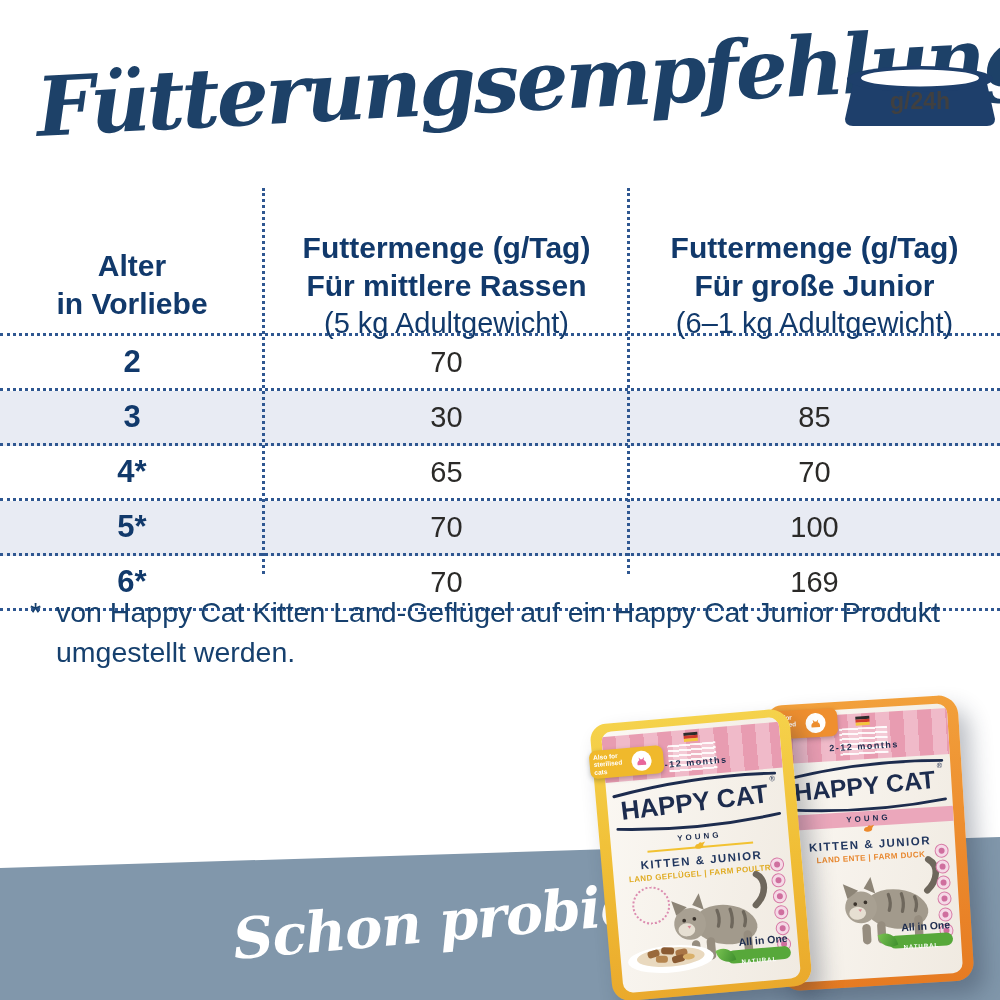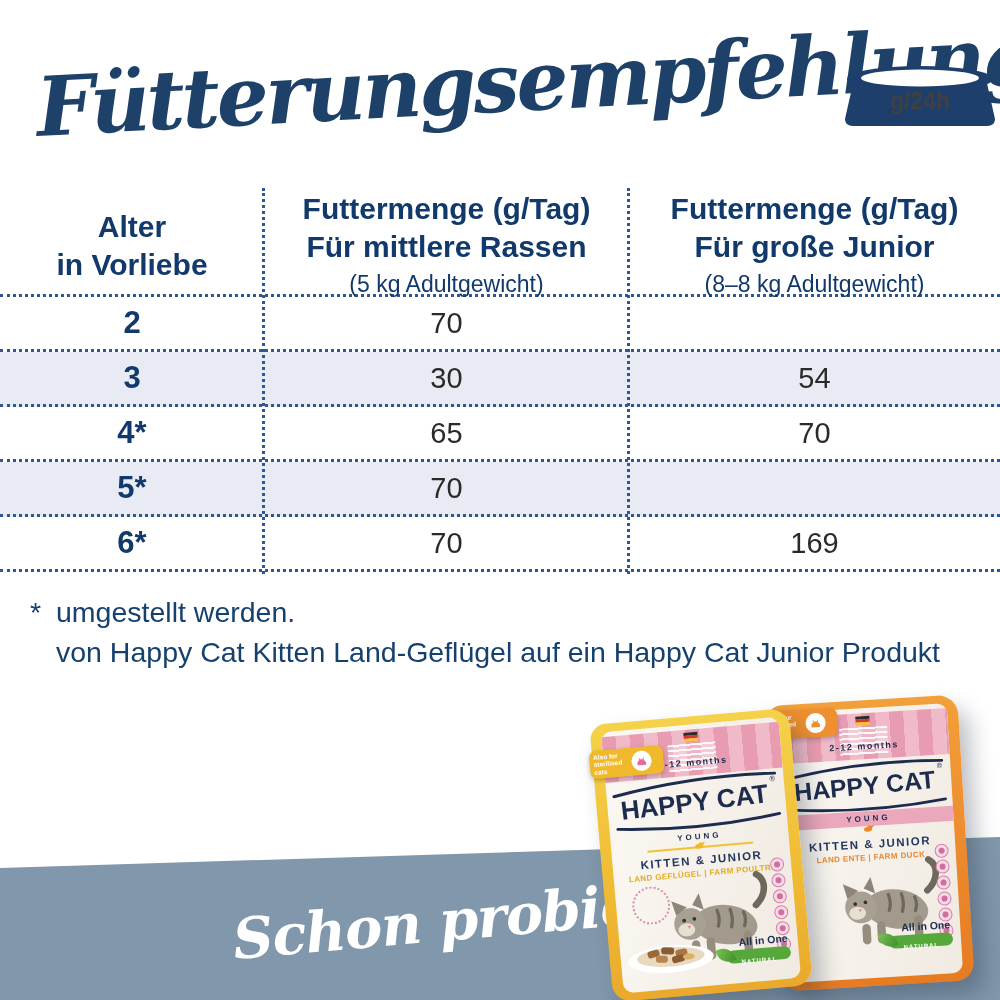--- a/index.html
+++ b/index.html
@@ -12,25 +12,25 @@
          font-size:82px;letter-spacing:-3px;color:#1d4168;transform:rotate(-3deg);
          white-space:nowrap;}
   .bowl{position:absolute;left:845px;top:64px;width:150px;height:64px;}
   .bowl svg{width:100%;height:100%;}
   .bowl .bowl-label{position:absolute;left:0;top:24px;width:100%;text-align:center;
          color:#404040;font-weight:bold;font-size:23px;letter-spacing:0;}
 
   
   .tbl{position:absolute;left:0;top:186px;width:1000px;}
   .tbl-head{display:grid;grid-template-columns:264px 365px 371px;height:108px;
-            border-bottom:3px dotted #2f5791;}
+            border-bottom:3px dotted #2f5791;margin-top:39px;}
   .hcell{display:flex;flex-direction:column;justify-content:flex-start;align-items:center;
          color:#11396b;padding-top:4px;}
   .hcell .b{font-weight:bold;font-size:30px;line-height:38px;}
-  .hcell .r{font-weight:normal;font-size:23px;line-height:37px;}
+  .hcell .r{font-weight:normal;font-size:29px;line-height:37px;}
   .hcell.first{padding-top:22px;}
   .trow{display:grid;grid-template-columns:264px 365px 371px;height:52px;
         border-bottom:3px dotted #2f5791;align-items:center;}
   .trow.alt{background:#e8ebf3;}
   .cell{text-align:center;}
   .cell.age{font-weight:bold;font-size:31px;color:#11396b;}
   .cell.val{font-size:29px;color:#2b2a28;}
   .vsep{position:absolute;top:2px;width:0;border-left:3px dotted #2f5791;height:386px;}
   .vsep.v1{left:262px;}
   .vsep.v2{left:627px;}
@@ -145,56 +145,57 @@
         <span class="b">in Vorliebe</span>
       </div>
       <div class="hcell">
         <span class="b">Futtermenge (g/Tag)</span>
         <span class="b">Für mittlere Rassen</span>
         <span class="r">(5 kg Adultgewicht)</span>
       </div>
       <div class="hcell">
         <span class="b">Futtermenge (g/Tag)</span>
         <span class="b">Für große Junior</span>
-        <span class="r">(8–8 kg Adultgewicht)</span>
+        <span class="r">(6–1 kg Adultgewicht)</span>
       </div>
     </div>
 
     <div class="trow">
       <div class="cell age">2</div>
       <div class="cell val">70</div>
     </div>
     <div class="trow alt">
       <div class="cell age">3</div>
       <div class="cell val">30</div>
-      <div class="cell val">54</div>
+      <div class="cell val">85</div>
     </div>
     <div class="trow">
       <div class="cell age">4*</div>
       <div class="cell val">65</div>
       <div class="cell val">70</div>
     </div>
     <div class="trow alt">
       <div class="cell age">5*</div>
       <div class="cell val">70</div>
+      <div class="cell val">100</div>
     </div>
     <div class="trow">
       <div class="cell age">6*</div>
       <div class="cell val">70</div>
       <div class="cell val">169</div>
     </div>
 
     <div class="vsep v1"></div>
     <div class="vsep v2"></div>
   </div>
 
   <div class="footnote">
     <span class="star">*</span>
+    <span class="fl">von Happy Cat Kitten Land-Geflügel auf ein Happy Cat Junior Produkt</span>
     <span class="fl">umgestellt werden.</span>
-    <span class="fl">von Happy Cat Kitten Land-Geflügel auf ein Happy Cat Junior Produkt</span>
   </div>
 
   <div class="band"></div>
   <div class="question">Schon probiert ?</div>
 
   <div class="pouch pouch-r">
     <div class="p-inner">
       <div class="p-pink">
         <span class="p-flag">
             <i></i>

